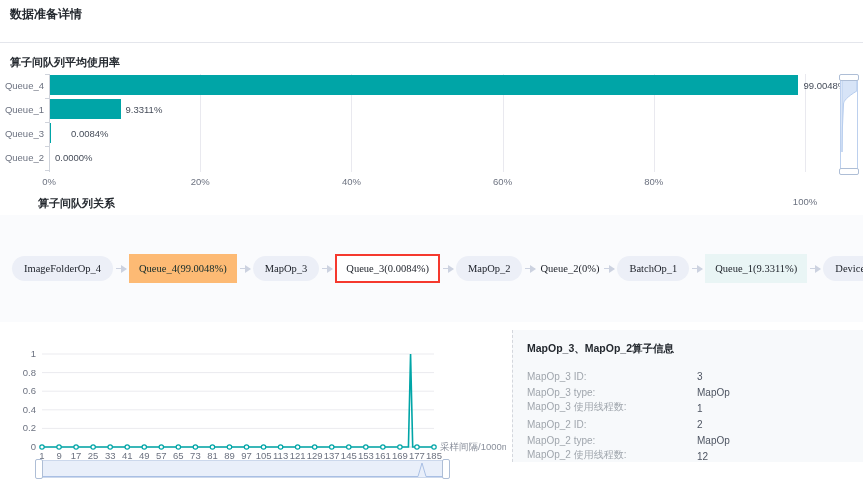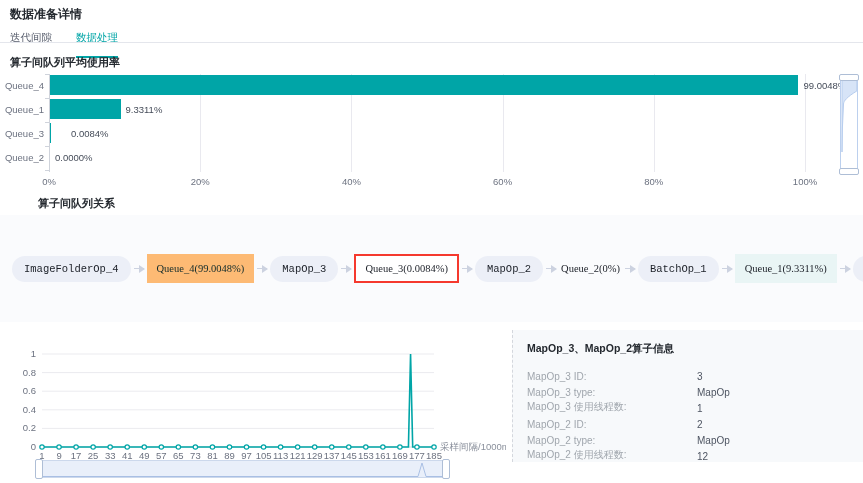--- a/index.html
+++ b/index.html
@@ -35,21 +35,21 @@
             border-radius:3px; background:#fff; }
   .vz-handle { position:absolute; left:-2px; width:20px; height:7px; background:#fff;
                border:1px solid #aebed6; border-radius:2px; }
 
   
   #flow-bg { left:0; top:215px; width:863px; height:107px; background:#fafbfd; }
   #flow-row { left:0; top:215px; width:863px; height:107px; display:flex;
               align-items:center; padding:0 12px; }
   .fnode { font-family:"Liberation Serif", serif; font-size:10.5px; color:#1b1f27;
            white-space:nowrap; flex:0 0 auto; cursor:pointer; }
-  .fnode.op { background:#eceff7; border-radius:13px; padding:7px 12px;font-family:Liberation Mono, monospace; }
+  .fnode.op { background:#eceff7; border-radius:13px; padding:7px 12px; }
   .fnode.q-high { background:#fdba74; padding:9px 10px; color:#102a2a; }
   .fnode.q-low { background:#e9f5f5; padding:9px 10px; }
   .fnode.q-zero { background:transparent; padding:9px 2px; }
   .fnode.q-selected { background:#fff; border:2px solid #f5392e; padding:7px 9px; }
   .arrow { flex:1 1 14px; height:1px; background:#ccd2e0; position:relative; margin:0 3px; min-width:10px; }
   .arrow .head { position:absolute; right:-1px; top:-3.5px; width:0; height:0;
                  border-left:6px solid #ccd2e0; border-top:4px solid transparent;
                  border-bottom:4px solid transparent; }
 
   
@@ -71,38 +71,37 @@
   .info-label { width:170px; font-size:10px; color:#a0a6ad; }
   .info-value { font-size:10px; color:#4e5562; }
 </style>
 </head>
 <body>
 
 <div id="stage">
 
   <div id="page-title" class="abs">数据准备详情</div>
 
-  <div id="tabs" class="abs"><span class="tab">迭代间隙</span><span class="tab active">数据处理</span></div>
   <div id="tab-divider" class="abs"></div>
 
   <div class="abs section-title" style="left:10px;top:55px;">算子间队列平均使用率</div>
 
   <div id="queue-usage-chart" class="abs">
       <div class="vline axis" style="left: 49px;"></div>
       <div class="xtick-label" style="left: 49px;">0%</div>
       <div class="vline" style="left: 200.2px;"></div>
       <div class="xtick-label" style="left: 200.2px;">20%</div>
       <div class="vline" style="left: 351.4px;"></div>
       <div class="xtick-label" style="left: 351.4px;">40%</div>
       <div class="vline" style="left: 502.6px;"></div>
       <div class="xtick-label" style="left: 502.6px;">60%</div>
       <div class="vline" style="left: 653.8px;"></div>
       <div class="xtick-label" style="left: 653.8px;">80%</div>
       <div class="vline" style="left: 805px;"></div>
-      <div class="xtick-label" style="left: 805px;">100%</div>
+      <div class="xtick-label" style="left: 805px; margin-top: 20px;">100%</div>
       <div class="ytick" style="left: 45px; top: 6px;"></div>
       <div class="ytick" style="left: 45px; top: 30px;"></div>
       <div class="ytick" style="left: 45px; top: 54px;"></div>
       <div class="ytick" style="left: 45px; top: 78px;"></div>
       <div class="ytick" style="left: 45px; top: 102px;"></div>
       <div class="bar-cat" style="top: 12px;">Queue_4</div>
       <div class="bar" style="left: 50px; top: 7px; width: 748.476px;"></div>
       <div class="bar-val" style="left: 803.476px; top: 12px;">99.0048%</div>
       <div class="bar-cat" style="top: 36px;">Queue_1</div>
       <div class="bar" style="left: 50px; top: 31px; width: 70.5431px;"></div>

